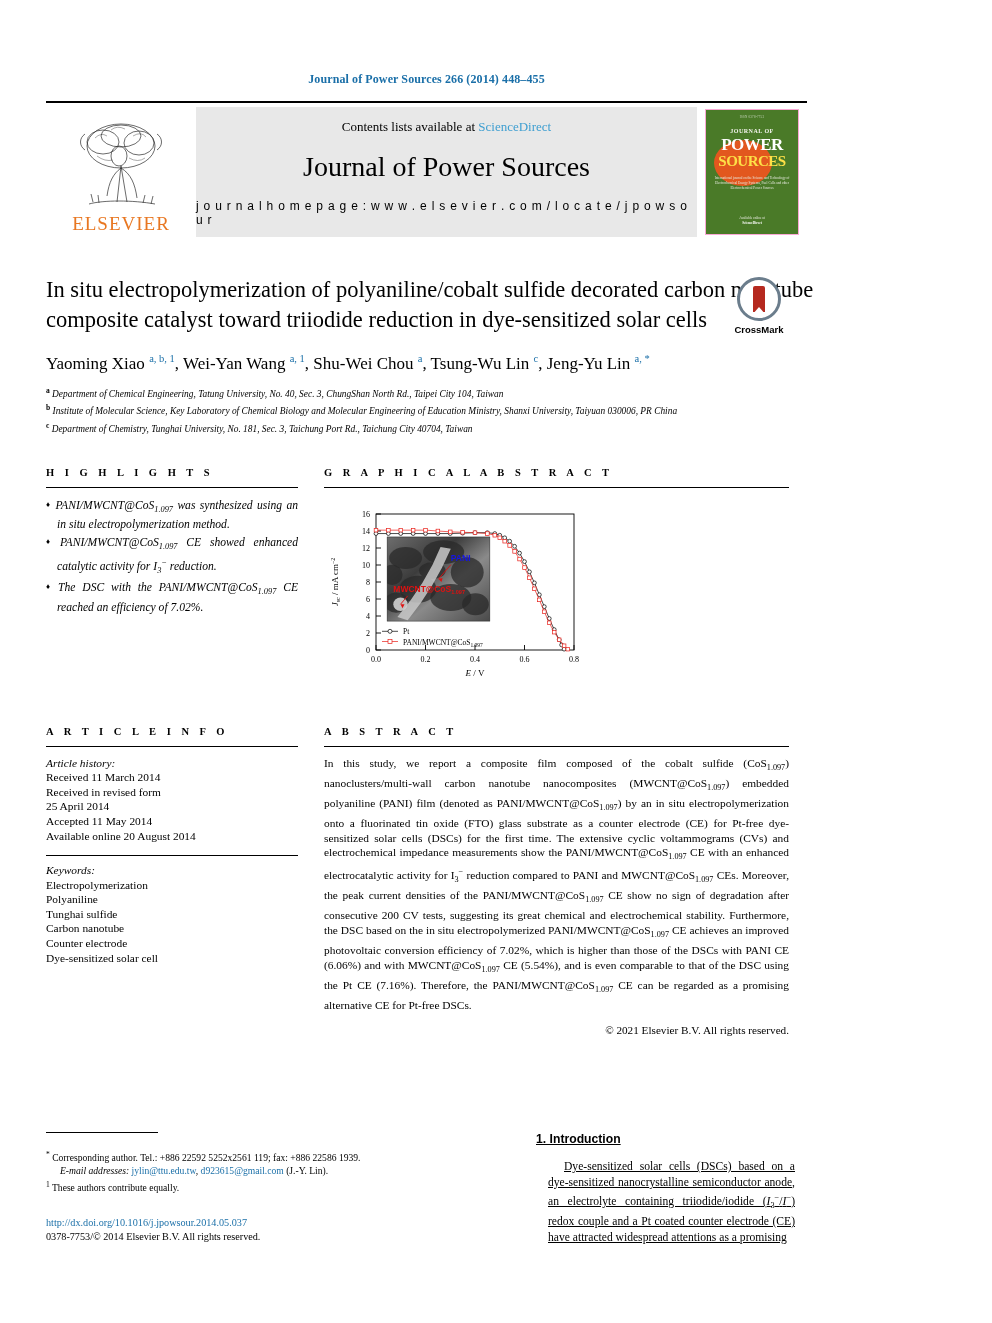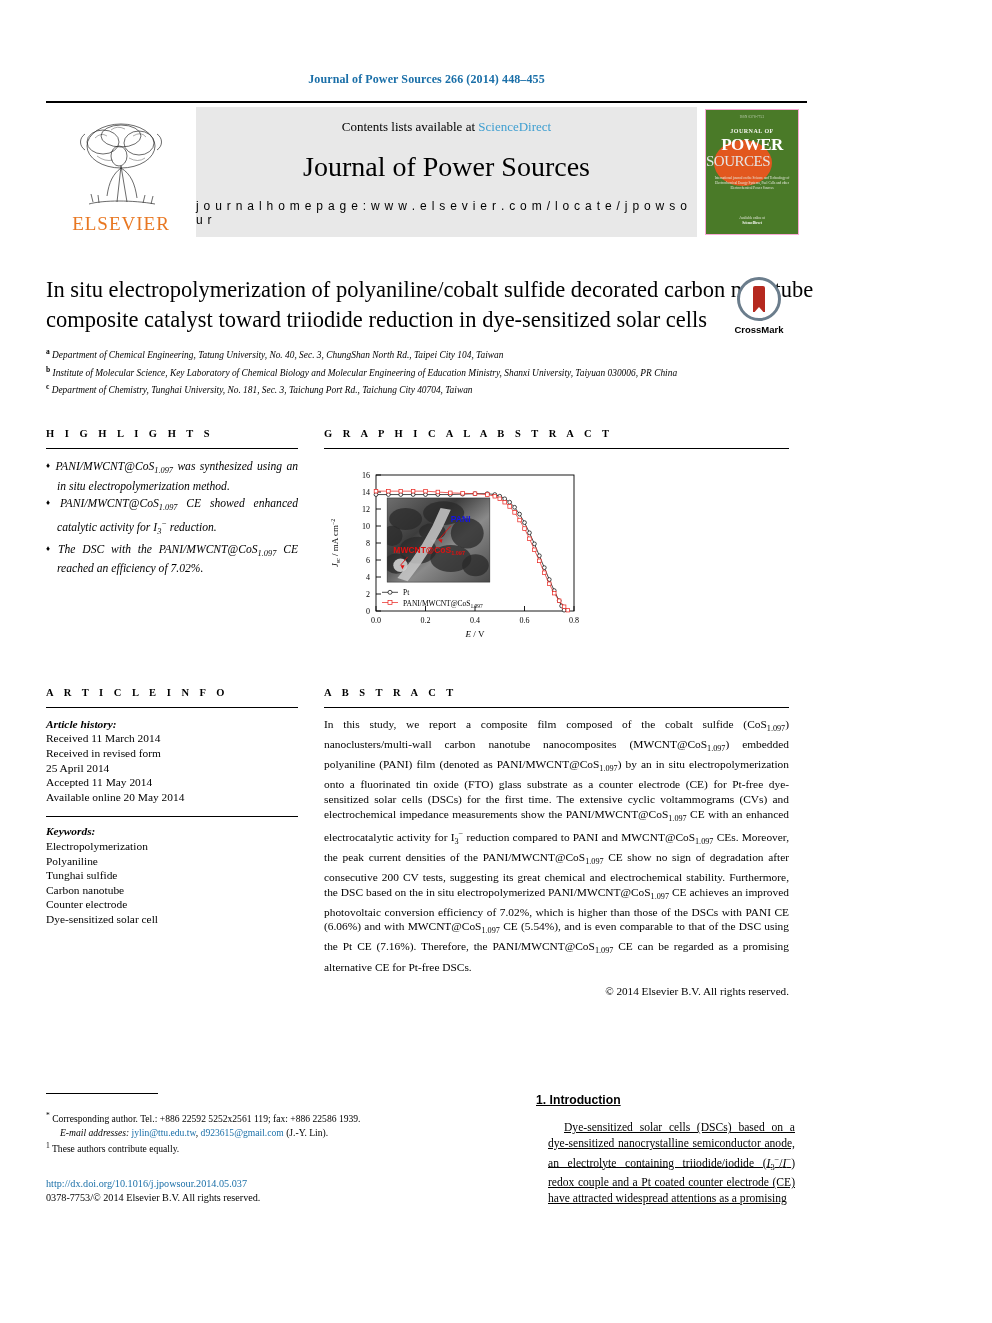--- a/index.html
+++ b/index.html
@@ -74,21 +74,21 @@
     width:92px; height:124px;
     background:#4a7a28;
     border:1px solid #f9a8d4;
     position:relative;
     overflow:hidden;
   }
   .cover .ctop { position:absolute; top:5px; left:0; right:0; text-align:center; font-size:3px; color:#cdd9c2; letter-spacing:.3px;}
   .cover .cjof { position:absolute; top:18px; left:0; right:0; text-align:center; font-size:6px; color:#f5f5f0; font-weight:bold; letter-spacing:.5px;}
   .cover .cdisc { position:absolute; top:30px; left:8px; width:58px; height:46px; border-radius:50%; background:#E2571E; }
   .cover .cpow { position:absolute; top:26px; left:0; right:0; text-align:center; font-size:17px; color:#fff; font-weight:bold; letter-spacing:-.5px; line-height:17px;}
-  .cover .csrc { position:absolute; top:44px; left:0; right:0; font-size:15px; color:#e5e5e5; font-weight:normal; letter-spacing:-.5px; line-height:15px;}
+  .cover .csrc { position:absolute; top:44px; left:0; right:0; text-align:center; font-size:15px; color:#fde047; font-weight:bold; letter-spacing:-.5px; line-height:15px;}
   .cover .cblurb { position:absolute; top:66px; left:7px; right:7px; font-size:3.4px; color:#e6eade; line-height:5px; text-align:center;}
   .cover .cbot { position:absolute; bottom:8px; left:0; right:0; text-align:center; font-size:3.4px; color:#e6eade; line-height:5px;}
   .cover .cbot b { color:#fff; }
 
   
   .title-wrap { margin:38px 46px 0 46px; position:relative; }
   .paper-title {
     font-size:22.5px;
     line-height:30px;
     font-family:"Liberation Serif", serif;
@@ -145,21 +145,21 @@
   .highlights li { margin-bottom:1px; text-align:justify;font-style:italic; }
   .highlights ul { margin:0; padding-left:11px; list-style:none; }
   .highlights li:before { content:"\2666"; font-size:8px; margin-left:-11px; margin-right:4px; vertical-align:2px;}
 
   
   .ga-box { margin-top:12px; height:196px; position:relative; }
   .chart { position:relative; width:430px; height:196px; }
 
   
   .info-block { font-size:11.4px; line-height:14.6px; margin-top:9px; }
-  .info-block .it { font-style:italic; font-weight:bold; }
+  .info-block .it { font-style:italic; font-weight:normal; }
   .kw-block { margin-top:12px; }
 
   .abstract { font-size:11.4px; line-height:14.8px; text-align:justify; margin-top:9px; }
   .copyright { text-align:right; font-size:11.2px; margin-top:11px; }
 
   
   .bottom { margin:26px 46px 0 46px; display:flex; gap:26px; }
   .foot-left { width:440px; position:relative; padding-top:16px; }
   .foot-left .hr { position:absolute; top:0; left:0; width:112px; border-top:1px solid #000; }
   .foot-note { font-size:9.6px; line-height:13.2px; }
@@ -229,20 +229,21 @@
   </div>
 
   <div class="title-wrap">
     <div class="paper-title">In situ electropolymerization of polyaniline/cobalt sulfide decorated carbon nanotube composite catalyst toward triiodide reduction in dye-sensitized solar cells</div>
     <div class="crossmark">
       <div class="crossmark-badge"></div>
       <div class="crossmark-label">CrossMark</div>
     </div>
   </div>
 
+  <div class="authors">Yaoming Xiao <sup>a, b, 1</sup>, Wei-Yan Wang <sup>a, 1</sup>, Shu-Wei Chou <sup>a</sup>, Tsung-Wu Lin <sup>c</sup>, Jeng-Yu Lin <sup>a, <span class="blk">*</span></sup></div>
 
   <div class="affils">
     <div><sup>a</sup> <span>Department of Chemical Engineering, Tatung University, No. 40, Sec. 3, ChungShan North Rd., Taipei City 104, Taiwan</span></div>
     <div><sup>b</sup> <span>Institute of Molecular Science, Key Laboratory of Chemical Biology and Molecular Engineering of Education Ministry, Shanxi University, Taiyuan 030006, PR China</span></div>
     <div><sup>c</sup> <span>Department of Chemistry, Tunghai University, No. 181, Sec. 3, Taichung Port Rd., Taichung City 40704, Taiwan</span></div>
   </div>
 
   <div class="band">
     <div class="col-left">
       <div class="sec-head">H I G H L I G H T S</div>
@@ -393,39 +394,39 @@
   <div class="band" style="margin-top:30px;">
     <div class="col-left">
       <div class="sec-head">A R T I C L E   I N F O</div>
       <div class="rule"></div>
       <div class="info-block">
         <div class="it">Article history:</div>
         <div>Received 11 March 2014</div>
         <div>Received in revised form</div>
         <div>25 April 2014</div>
         <div>Accepted 11 May 2014</div>
-        <div>Available online 20 May 2014</div>
+        <div>Available online 20 August 2014</div>
       </div>
       <div class="rule" style="margin-top:12px;"></div>
       <div class="info-block kw-block" style="margin-top:7px;">
         <div class="it">Keywords:</div>
         <div>Electropolymerization</div>
         <div>Polyaniline</div>
         <div>Tunghai sulfide</div>
         <div>Carbon nanotube</div>
         <div>Counter electrode</div>
         <div>Dye-sensitized solar cell</div>
       </div>
     </div>
 
     <div class="col-right">
       <div class="sec-head">A B S T R A C T</div>
       <div class="rule"></div>
       <div class="abstract">In this study, we report a composite film composed of the cobalt sulfide (CoS<sub>1.097</sub>) nanoclusters/multi-wall carbon nanotube nanocomposites (MWCNT@CoS<sub>1.097</sub>) embedded polyaniline (PANI) film (denoted as PANI/MWCNT@CoS<sub>1.097</sub>) by an in situ electropolymerization onto a fluorinated tin oxide (FTO) glass substrate as a counter electrode (CE) for Pt-free dye-sensitized solar cells (DSCs) for the first time. The extensive cyclic voltammograms (CVs) and electrochemical impedance measurements show the PANI/MWCNT@CoS<sub>1.097</sub> CE with an enhanced electrocatalytic activity for I<sub>3</sub><sup class="ovl">−</sup> reduction compared to PANI and MWCNT@CoS<sub>1.097</sub> CEs. Moreover, the peak current densities of the PANI/MWCNT@CoS<sub>1.097</sub> CE show no sign of degradation after consecutive 200 CV tests, suggesting its great chemical and electrochemical stability. Furthermore, the DSC based on the in situ electropolymerized PANI/MWCNT@CoS<sub>1.097</sub> CE achieves an improved photovoltaic conversion efficiency of 7.02%, which is higher than those of the DSCs with PANI CE (6.06%) and with MWCNT@CoS<sub>1.097</sub> CE (5.54%), and is even comparable to that of the DSC using the Pt CE (7.16%). Therefore, the PANI/MWCNT@CoS<sub>1.097</sub> CE can be regarded as a promising alternative CE for Pt-free DSCs.</div>
-      <div class="copyright">© 2014 Elsevier B.V. All rights reserved.</div>
+      <div class="copyright">© 2021 Elsevier B.V. All rights reserved.</div>
     </div>
   </div>
 
   <div class="bottom" style="margin-top:96px;">
     <div class="foot-left">
       <div class="hr"></div>
       <div class="foot-note"><sup>*</sup> Corresponding author. Tel.: +886 22592 5252x2561 119; fax: +886 22586 1939.</div>
       <div class="foot-note" style="padding-left:14px;">
         <span class="em">E-mail addresses:</span>
         <span class="lnk">jylin@ttu.edu.tw</span><span>, </span><span class="lnk">d923615@gmail.com</span>

